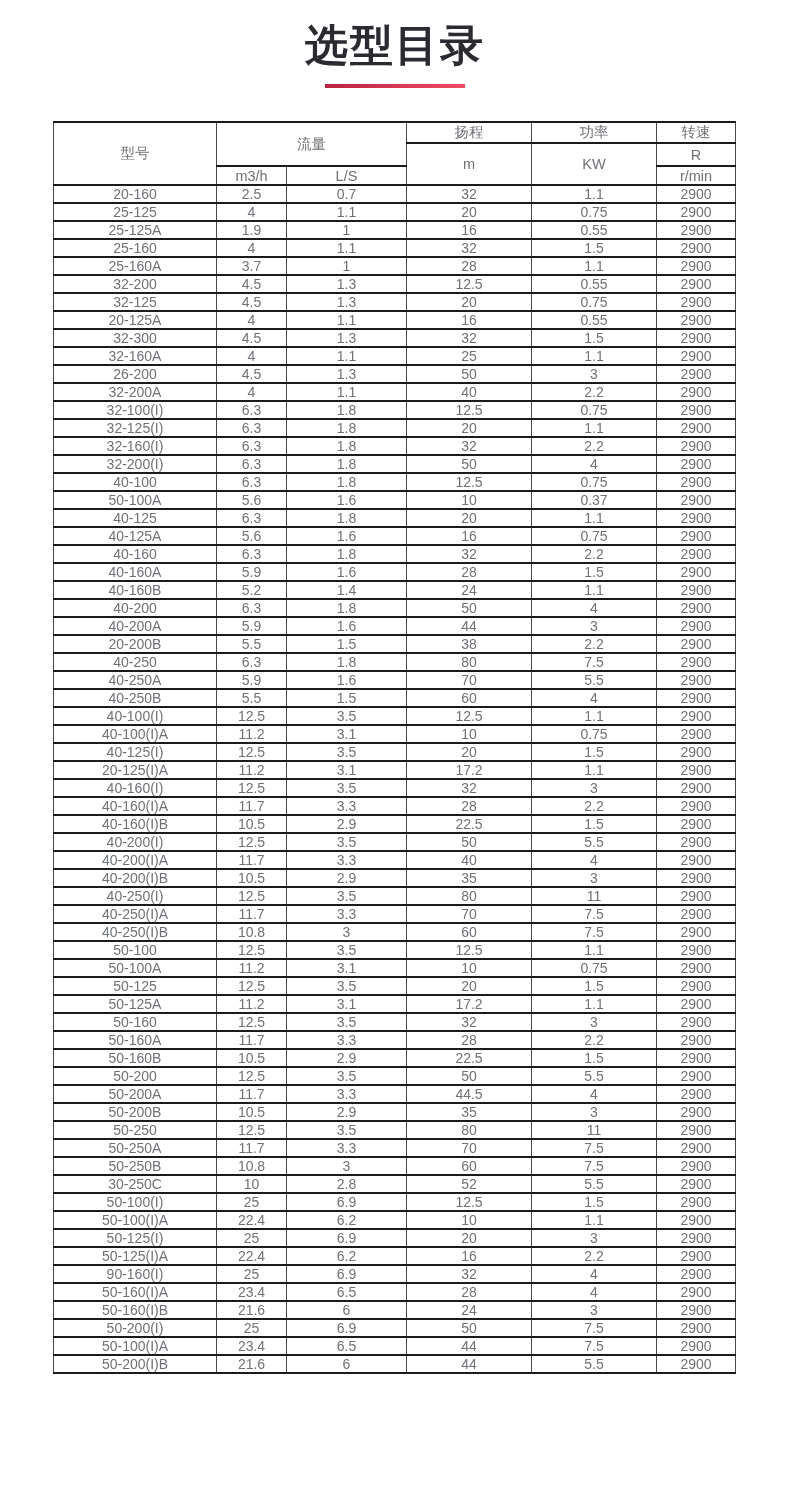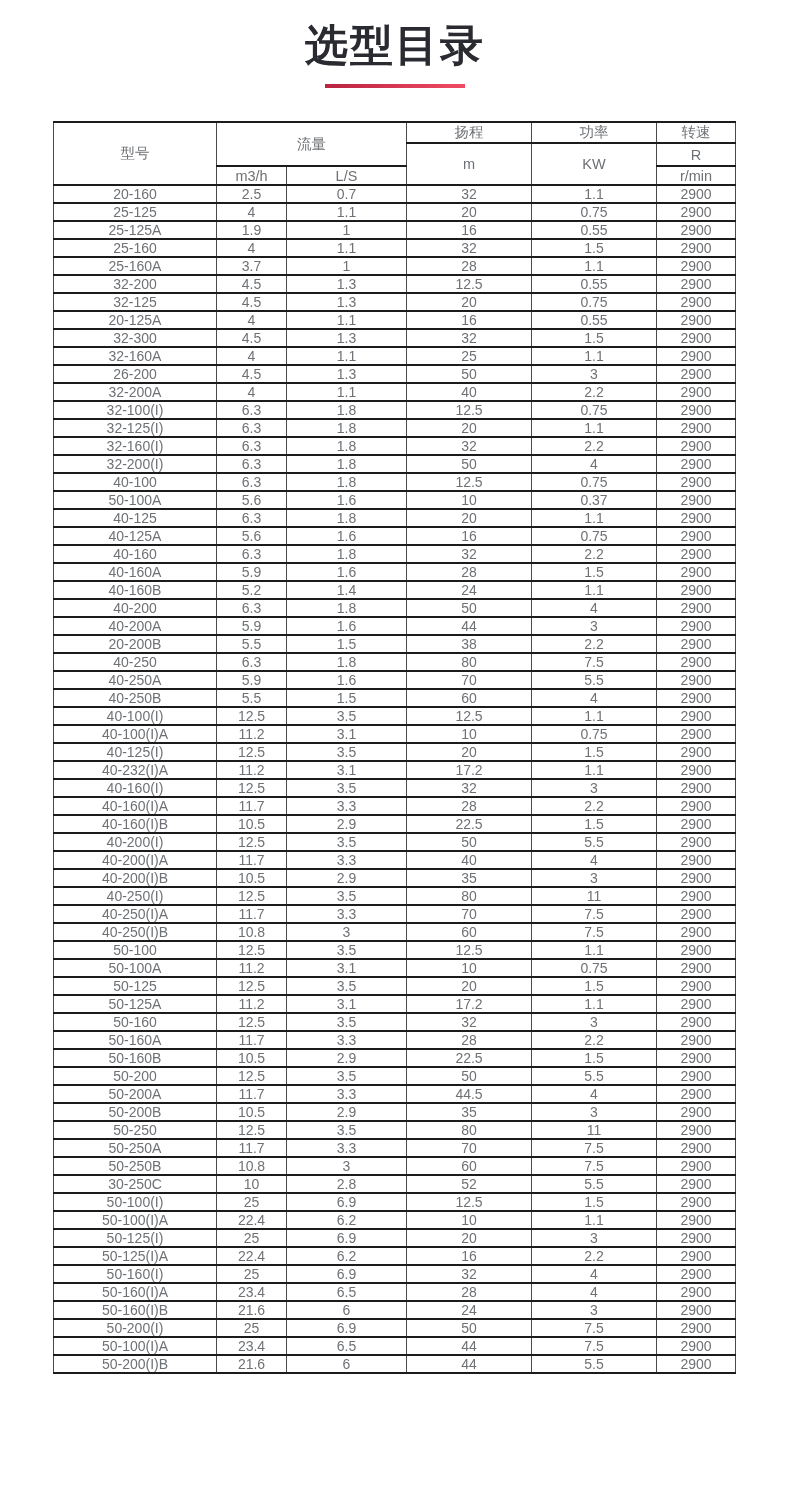--- a/index.html
+++ b/index.html
@@ -354,21 +354,21 @@
           </tr>
           <tr>
             <td>40-125(I)</td>
             <td>12.5</td>
             <td>3.5</td>
             <td>20</td>
             <td>1.5</td>
             <td>2900</td>
           </tr>
           <tr>
-            <td>40-232(I)A</td>
+            <td>20-125(I)A</td>
             <td>11.2</td>
             <td>3.1</td>
             <td>17.2</td>
             <td>1.1</td>
             <td>2900</td>
           </tr>
           <tr>
             <td>40-160(I)</td>
             <td>12.5</td>
             <td>3.5</td>
@@ -578,21 +578,21 @@
           </tr>
           <tr>
             <td>50-125(I)A</td>
             <td>22.4</td>
             <td>6.2</td>
             <td>16</td>
             <td>2.2</td>
             <td>2900</td>
           </tr>
           <tr>
-            <td>50-160(I)</td>
+            <td>90-160(I)</td>
             <td>25</td>
             <td>6.9</td>
             <td>32</td>
             <td>4</td>
             <td>2900</td>
           </tr>
           <tr>
             <td>50-160(I)A</td>
             <td>23.4</td>
             <td>6.5</td>

